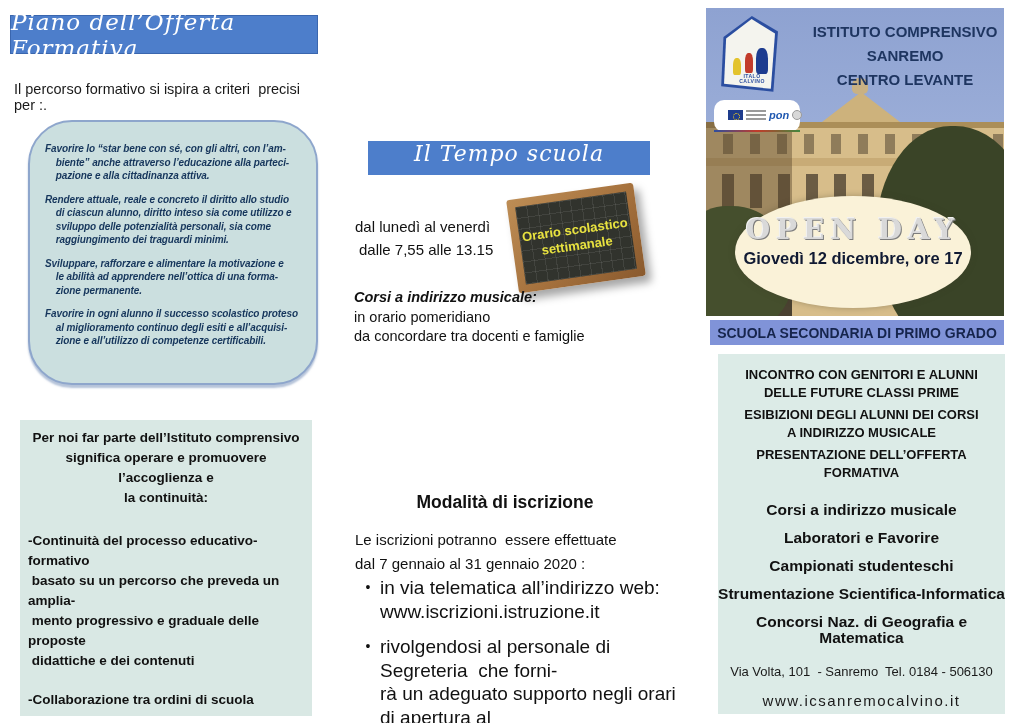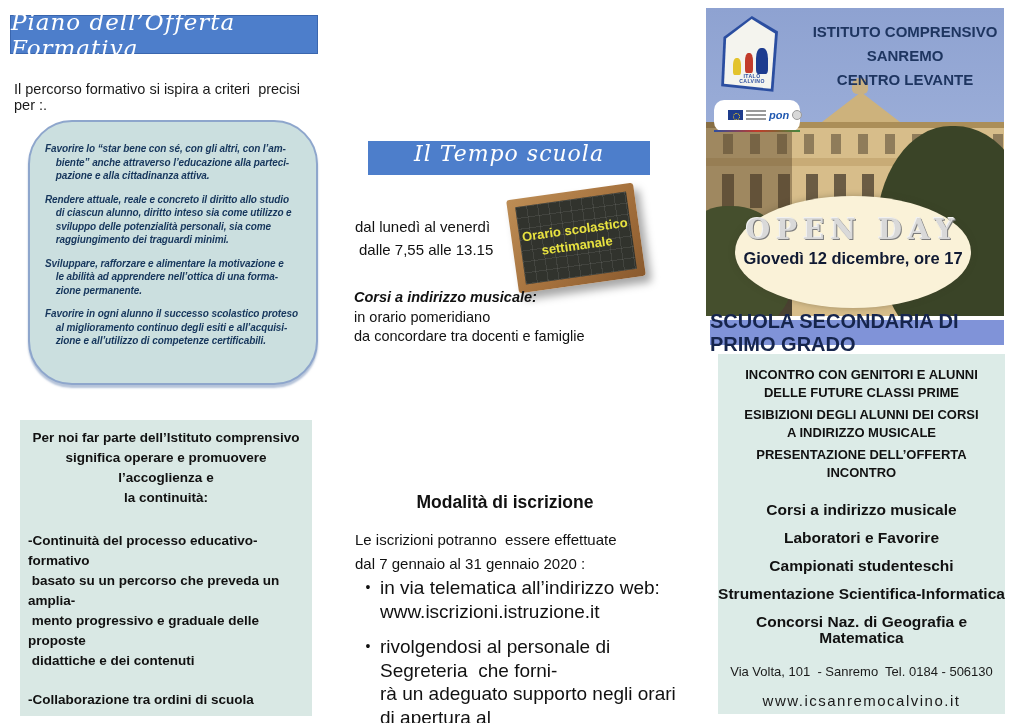--- a/index.html
+++ b/index.html
@@ -89,21 +89,21 @@
   .micro-text span{display:block;width:20px;height:2px;background:#9a9a9a;}
   .pon-word{color:#1e57b0;font-weight:bold;font-style:italic;font-size:11px;flex:none;line-height:1;}
   .emblem{width:8px;height:8px;border:1px solid #9a9a9a;border-radius:50%;background:#d8d8d8;flex:none;}
   .oval{left:29px;top:188px;width:236px;height:112px;background:#faf2d8;border-radius:50%;
       text-align:center;box-shadow:0 0 6px rgba(60,60,40,.35);}
   .openday{margin-top:17px;font-family:"DejaVu Serif",serif;font-weight:bold;font-size:28px;
       letter-spacing:6px;color:#d9d9d9;
       text-shadow:1px 1px 0 #7d7d7d,-1px -1px 0 #f2f2f2,0 0 1px #999;}
   .openday-date{margin-top:3px;font-size:16.5px;font-weight:bold;color:#101a33;}
   .banner{left:710px;top:320px;width:294px;height:25px;background:#8093d8;color:#16254d;
-      font-weight:bold;font-size:20px;display:flex;align-items:center;justify-content:center;}
+      font-weight:bold;font-size:14px;display:flex;align-items:center;justify-content:center;}
   .infobox{left:718px;top:354px;width:287px;height:360px;background:#dcebe7;
       box-sizing:border-box;padding-top:12px;text-align:center;}
   .event-group{font-size:13px;font-weight:bold;line-height:18px;margin-bottom:4px;color:#111;}
   .activities{margin-top:20px;}
   .activity{font-size:15.5px;font-weight:bold;margin-bottom:12px;line-height:16px;color:#111;}
   .address{margin-top:18px;font-size:13px;color:#1a1a1a;}
   .website{margin-top:13px;font-size:15px;letter-spacing:1.5px;color:#1a1a1a;}
 </style>
 </head>
 <body>
@@ -224,21 +224,21 @@
   <div class="abs banner">
     <span>SCUOLA SECONDARIA DI PRIMO GRADO</span>
   </div>
 
   <div class="abs infobox">
     <div class="event-group pre">INCONTRO CON GENITORI E ALUNNI
 DELLE FUTURE CLASSI PRIME</div>
     <div class="event-group pre">ESIBIZIONI DEGLI ALUNNI DEI CORSI
 A INDIRIZZO MUSICALE</div>
     <div class="event-group pre">PRESENTAZIONE DELL’OFFERTA
-INCONTRO</div>
+FORMATIVA</div>
     <div class="activities">
       <div class="activity">Corsi a indirizzo musicale</div>
       <div class="activity">Laboratori e Favorire</div>
       <div class="activity">Campionati studenteschi</div>
       <div class="activity">Strumentazione Scientifica-Informatica</div>
       <div class="activity">Concorsi Naz. di  Geografia e Matematica</div>
     </div>
     <div class="address pre">Via Volta, 101  - Sanremo  Tel. 0184 - 506130</div>
     <div class="website">www.icsanremocalvino.it</div>
   </div>

